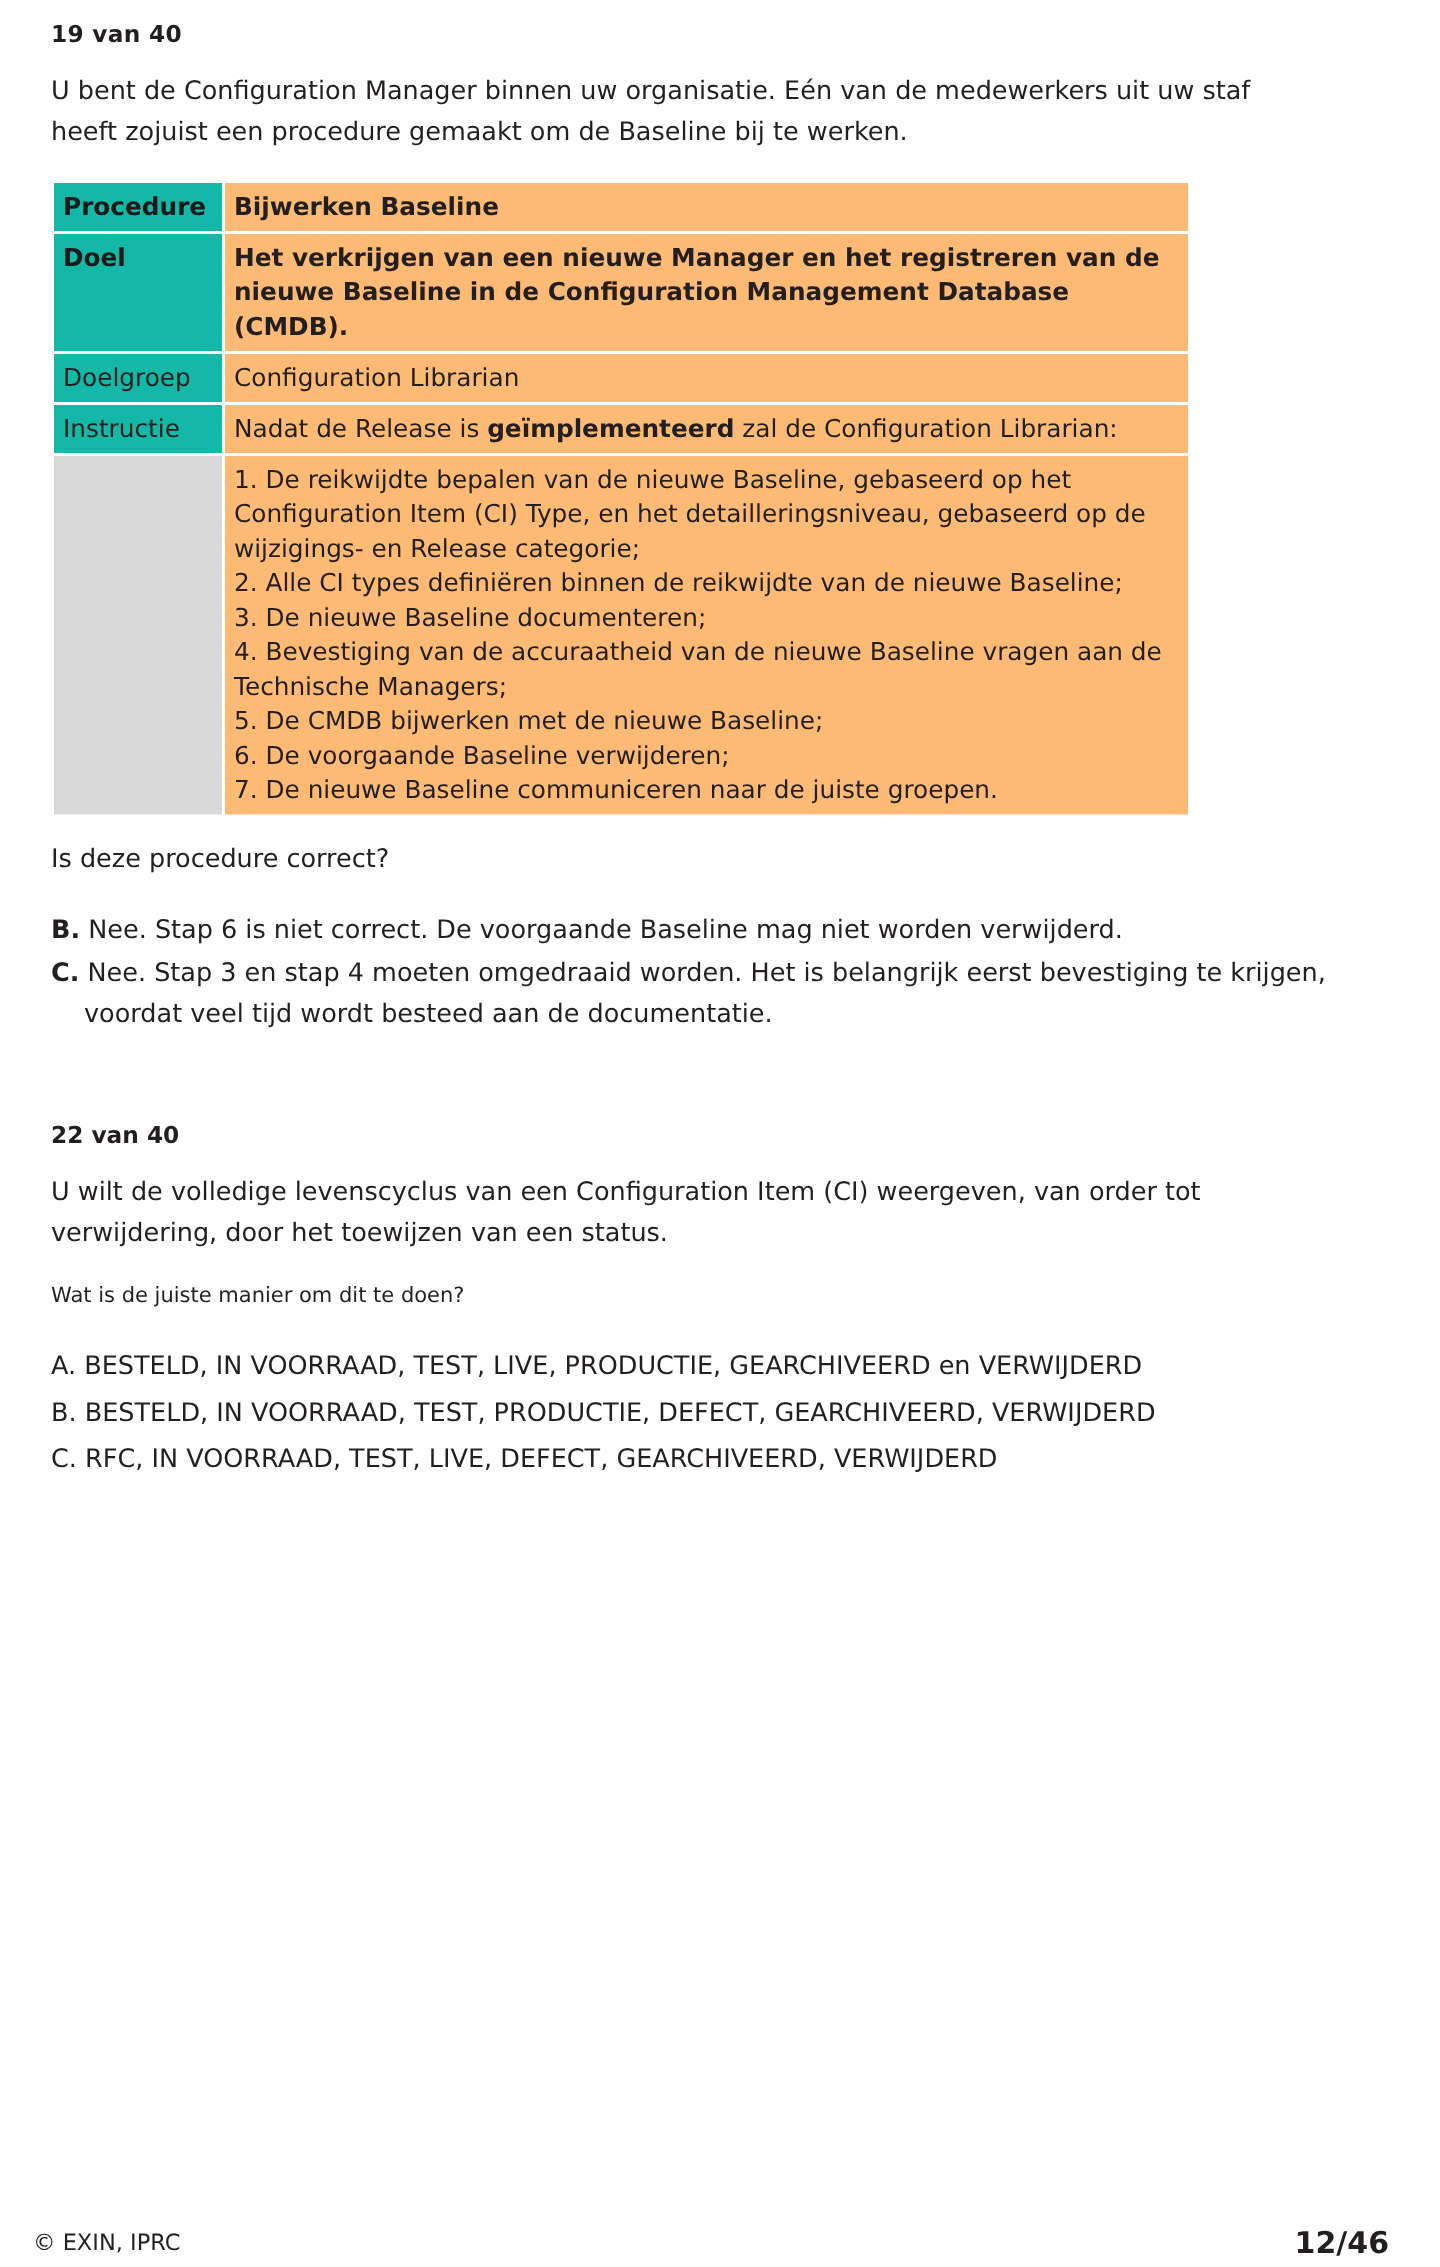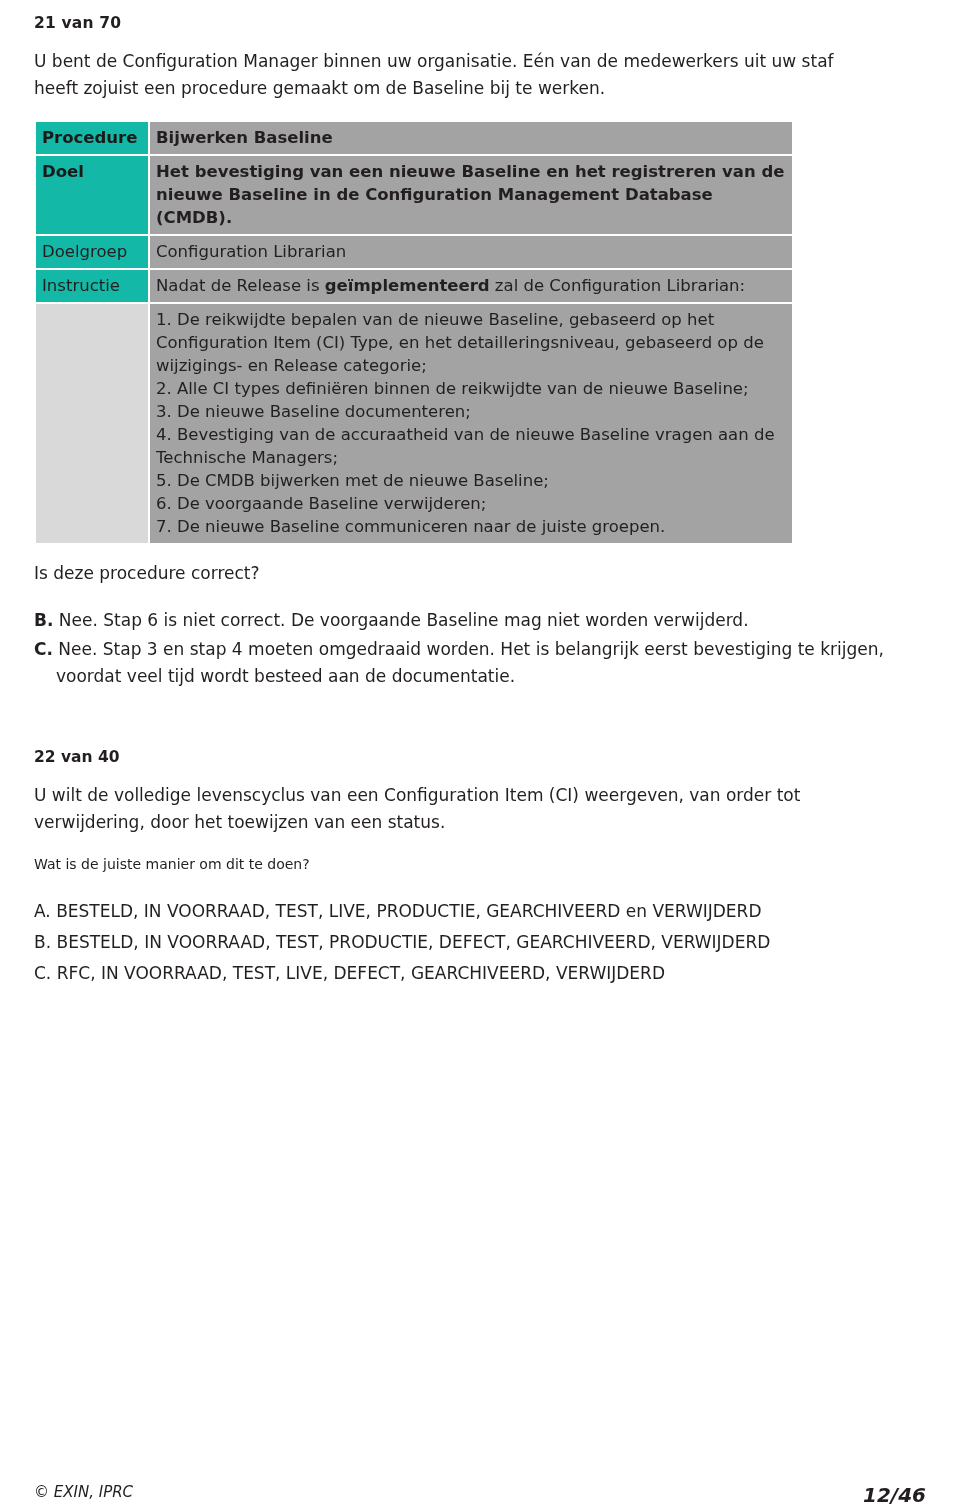--- a/index.html
+++ b/index.html
@@ -54,21 +54,21 @@
   td.lbl {
     width: 100px;
     background: #14b8a6;
     color: #231f20;
   }
   td.lbl-b {
     font-weight: bold;
     color: #1a1a1a;
   }
   td.val {
-    background: #a3a3a3;
+    background: #fdba74;
   }
   td.val-b {
     font-weight: bold;
   }
   td.blank {
     background: #d9d9d9;
   }
   .steps {
     font-size: 16.5px;
     line-height: 23.5px;
@@ -108,53 +108,52 @@
     font-size: 14px;
     margin-top: 20px;
     margin-bottom: 24px;
   }
   .sec2-answers {
     font-size: 17px;
     line-height: 31px;
   }
   footer {
     position: absolute;
-    left: 34px;
+    left: 22px;
     right: 34px;
     bottom: 18px;
     display: flex;
     justify-content: space-between;
-    align-items: flex-start;
+    align-items: center;
     font-size: 15px;
-    font-style: italic;
   }
   footer .left { color: #231f20; }
   footer .right { font-weight: bold; font-size: 20px; }
 </style>
 </head>
 <body>
 
 <div class="page">
 
-  <div class="q-num">21 van 70</div>
+  <div class="q-num">19 van 40</div>
 
   <div class="intro">
     <div>U bent de Configuration Manager binnen uw organisatie. Eén van de medewerkers uit uw staf</div>
     <div>heeft zojuist een procedure gemaakt om de Baseline bij te werken.</div>
   </div>
 
   <table class="proc">
     <tbody>
         <tr>
       <td class="lbl lbl-b">Procedure</td>
       <td class="val val-b">Bijwerken Baseline</td>
     </tr>
     <tr>
       <td class="lbl lbl-b">Doel</td>
-      <td class="val val-b">Het bevestiging van een nieuwe Baseline en het registreren van de nieuwe Baseline in de Configuration Management Database (CMDB).</td>
+      <td class="val val-b">Het verkrijgen van een nieuwe Manager en het registreren van de nieuwe Baseline in de Configuration Management Database (CMDB).</td>
     </tr>
     <tr>
       <td class="lbl">Doelgroep</td>
       <td class="val">Configuration Librarian</td>
     </tr>
     <tr>
       <td class="lbl">Instructie</td>
       <td class="val"><span>Nadat de Release is </span><b>geïmplementeerd</b><span> zal de Configuration Librarian:</span></td>
     </tr>
     <tr>

